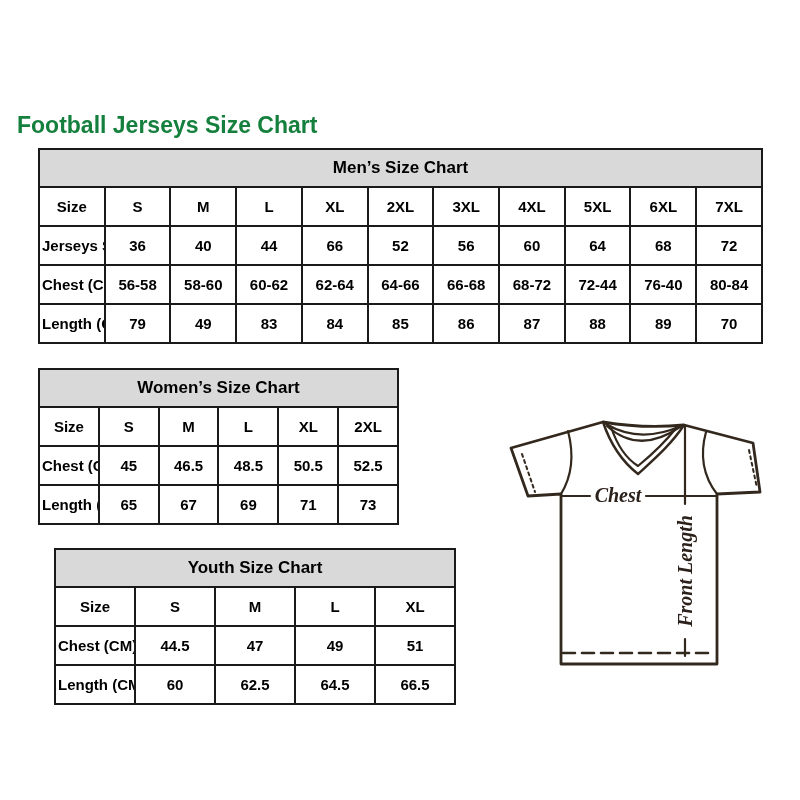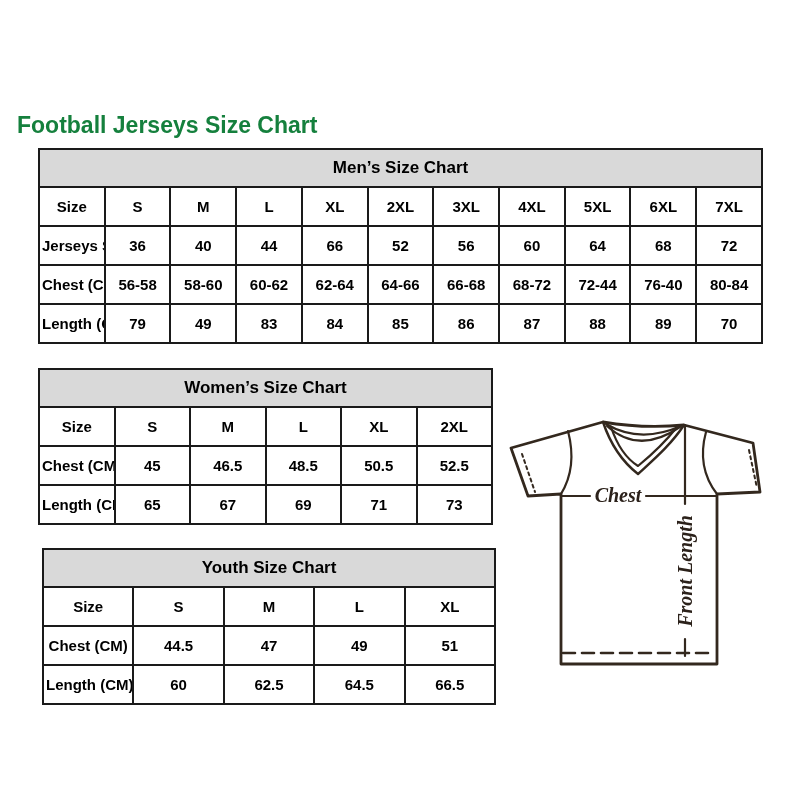--- a/index.html
+++ b/index.html
@@ -45,22 +45,22 @@
     height: 37px;
     font-size: 15px;
     font-weight: bold;
     text-align: center;
     vertical-align: middle;
     padding: 0 2px;
     white-space: nowrap;
     overflow: hidden;
   }
   #table-mens   { left: 38px; top: 148px; width: 725px; }
-  #table-womens { left: 38px; top: 368px; width: 455px; }
-  #table-youth  { left: 42px; top: 548px; width: 454px; }
+  #table-womens { left: 38px; top: 368px; width: 361px; }
+  #table-youth  { left: 54px; top: 548px; width: 402px; }
   #table-mens   tbody td:first-child { width: 110px; }
   #table-womens tbody td:first-child { width: 111px; }
   #table-youth  tbody td:first-child { width: 111px; }
 
   .jersey-wrap {
     position: absolute;
     left: 505px; top: 398px;
     width: 268px; height: 280px;
   }
   .jersey-wrap svg { display: block; width: 100%; height: 100%; }

